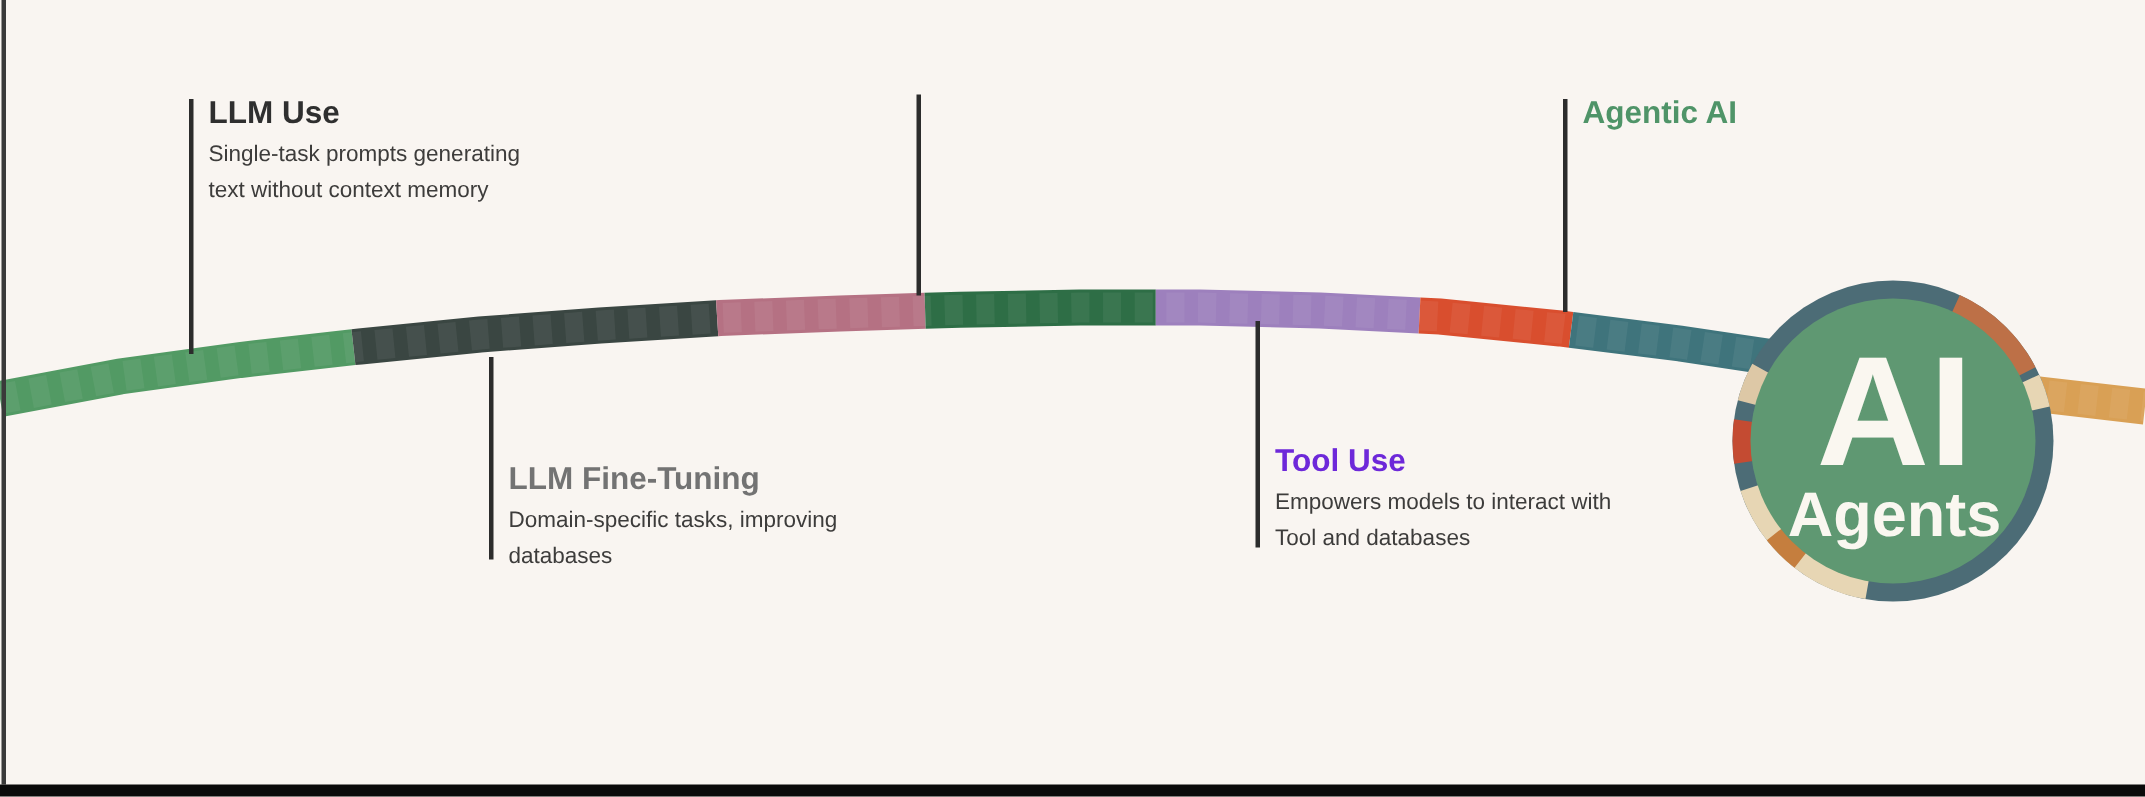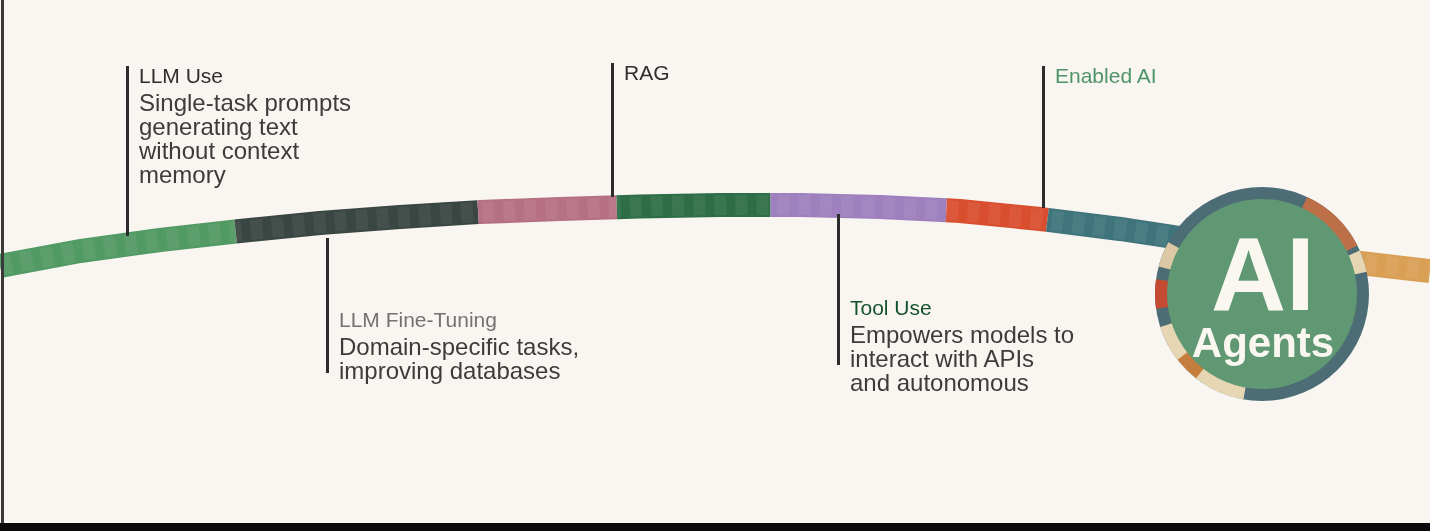--- a/index.html
+++ b/index.html
@@ -19,25 +19,25 @@
   .frame-bottom{
     position:absolute;left:0;top:523px;width:1430px;height:8px;
     background:#0a0a0a;
   }
   svg.timeline{position:absolute;left:0;top:0;}
 
   .milestone{position:absolute;}
   .tick{position:absolute;left:0;top:0;width:3px;background:#2c2c2c;}
   .ms-content{position:absolute;left:13px;}
   .ms-title{
-    font-size:21px;line-height:24px;font-weight:400;color:#2f2f2f;
+    font-size:21px;line-height:24px;font-weight:700;color:#2f2f2f;
     margin:0;white-space:nowrap;
   }
   .ms-desc{
-    font-size:24px;line-height:24px;font-weight:400;color:#3d3c3b;
+    font-size:15px;line-height:24px;font-weight:400;color:#3d3c3b;
     margin:3px 0 0 0;
   }
 
   
   .m-llm-use{left:126px;top:66px;}
   .m-llm-use .tick{height:170px;}
   .m-llm-use .ms-content{top:-2px;width:232px;}
 
   .m-llm-fine-tuning{left:326px;top:238px;}
   .m-llm-fine-tuning .tick{height:135px;}
@@ -115,34 +115,33 @@
     <div class="tick"></div>
     <div class="ms-content">
       <h3 class="ms-title" style="color: #737373;">LLM Fine-Tuning</h3>
       <p class="ms-desc">Domain-specific tasks, improving databases</p>
     </div>
   </div>
 
   <div class="milestone m-rag">
     <div class="tick"></div>
     <div class="ms-content">
-      <h3 class="ms-title" style="color: rgb(47, 47, 47);">RAG</h3>
     </div>
   </div>
 
   <div class="milestone m-tool-use">
     <div class="tick"></div>
     <div class="ms-content">
-      <h3 class="ms-title" style="color: #14532d;">Tool Use</h3>
-      <p class="ms-desc">Empowers models to interact with APIs and autonomous</p>
+      <h3 class="ms-title" style="color: #6d28d9;">Tool Use</h3>
+      <p class="ms-desc">Empowers models to interact with Tool and databases</p>
     </div>
   </div>
 
   <div class="milestone m-agentic-ai">
     <div class="tick"></div>
     <div class="ms-content">
-      <h3 class="ms-title" style="color: rgb(79, 148, 104);">Enabled AI</h3>
+      <h3 class="ms-title" style="color: rgb(79, 148, 104);">Agentic AI</h3>
     </div>
   </div>
 
   <div class="frame-left" style="background: rgb(58, 58, 58);"></div>
   <div class="frame-bottom" style="background: rgb(10, 10, 10);"></div>
 </div>
 
 </body></html>

